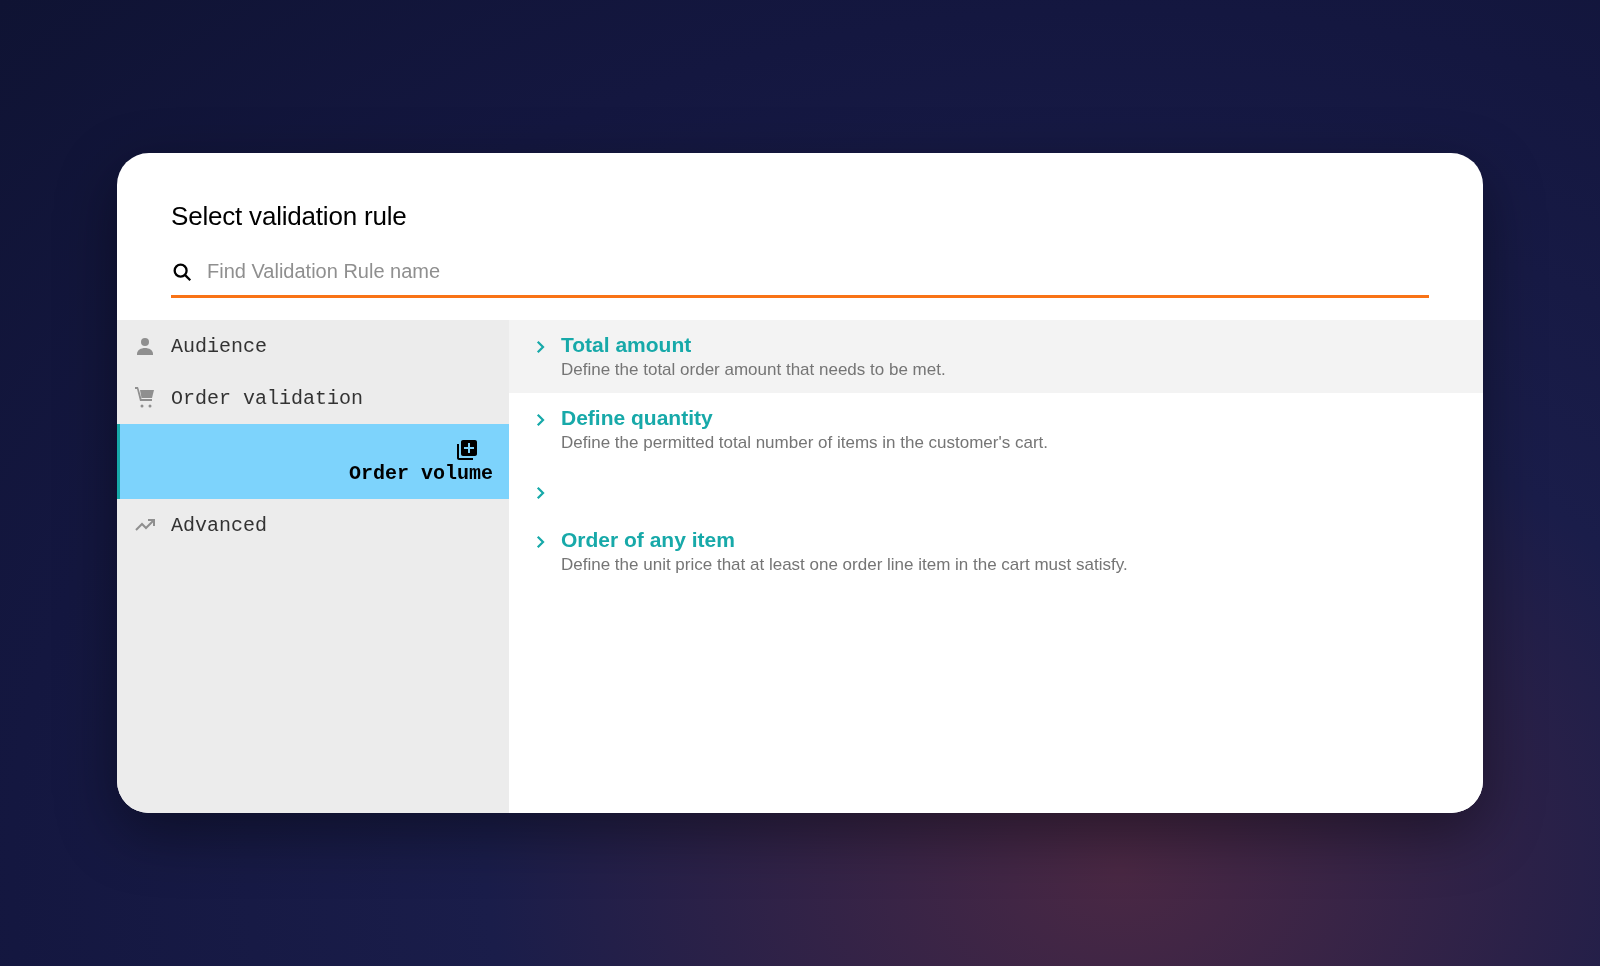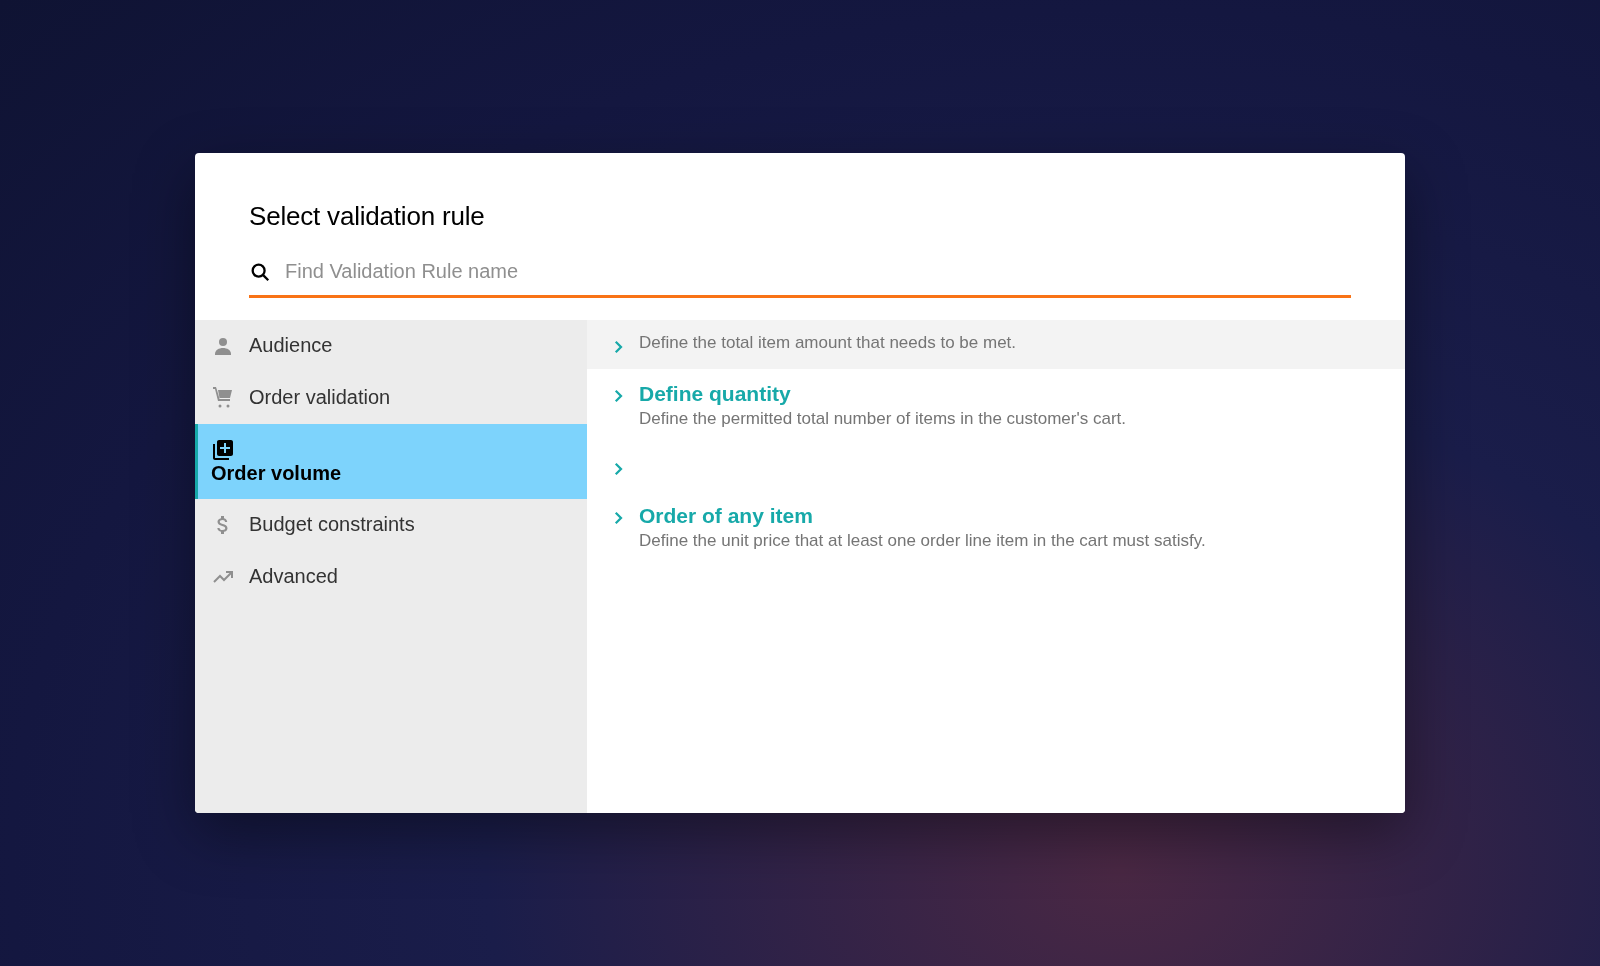--- a/index.html
+++ b/index.html
@@ -11,24 +11,24 @@
       font-family: -apple-system, BlinkMacSystemFont, "Segoe UI", Helvetica, Arial, sans-serif;
       width: 1600px;
       height: 966px;
       background: radial-gradient(ellipse at 70% 90%, #4a2844 0%, #1a1d4a 40%, #141740 70%, #0f1333 100%);
       display: flex;
       align-items: center;
       justify-content: center;
       overflow: hidden;
     }
     .modal {
-      width: 1210px;
+      width: 1366px;
       height: 660px;
       background: #ffffff;
-      border-radius: 4px;
+      border-radius: 32px;
       box-shadow: 0 20px 60px rgba(0,0,0,0.4);
       padding: 48px 54px 0 54px;
       position: relative;
       overflow: hidden;
     }
     .modal-title {
       font-size: 26px;
       font-weight: 500;
       color: #000;
       margin-bottom: 24px;
@@ -66,26 +66,27 @@
       margin-left: -54px;
       margin-right: -54px;
     }
     .sidebar {
       width: 392px;
       background: #ececec;
       min-height: 500px;
     }
     .sidebar-item {
       display: flex;
-      align-items: flex-start;
+      align-items: flex-end;
       padding: 14px 16px;
       font-size: 20px;
       color: #333;
       cursor: pointer;
       position: relative;
+      font-family: Liberation Mono, monospace;
     }
     .sidebar-item.active {
       background: #7dd3fc;
       font-weight: 700;
       color: #000;
       flex-direction: column;
     }
     .sidebar-item.active::before {
       content: "";
       position: absolute;
@@ -179,45 +180,38 @@
       <div class="sidebar-item active">
         <span class="sidebar-icon">
           <svg viewBox="0 0 24 24" fill="currentColor">
               <path d="M4 6H2v14c0 1.1.9 2 2 2h14v-2H4V6zm16-4H8c-1.1 0-2 .9-2 2v12c0 1.1.9 2 2 2h12c1.1 0 2-.9 2-2V4c0-1.1-.9-2-2-2zm-1 9h-4v4h-2v-4H9V9h4V5h2v4h4v2z"></path>
             </svg>
         </span>
         <span>Order volume</span>
       </div>
       <div class="sidebar-item">
         <span class="sidebar-icon">
-          <svg viewBox="0 0 24 24" fill="currentColor">
-              <path d="M11.8 10.9c-2.27-.59-3-1.2-3-2.15 0-1.09 1.01-1.85 2.7-1.85 1.78 0 2.44.85 2.5 2.1h2.21c-.07-1.72-1.12-3.3-3.21-3.81V3h-3v2.16c-1.94.42-3.5 1.68-3.5 3.61 0 2.31 1.91 3.46 4.7 4.13 2.5.6 3 1.48 3 2.41 0 .69-.49 1.79-2.7 1.79-2.06 0-2.87-.92-2.98-2.1H6.32c.12 2.19 1.76 3.42 3.68 3.83V21h3v-2.15c1.95-.37 3.5-1.5 3.5-3.55 0-2.84-2.43-3.81-4.7-4.4z"></path>
-            </svg>
-        </span>
-        <span>Budget constraints</span>
-      </div>
-      <div class="sidebar-item">
-        <span class="sidebar-icon">
           <svg viewBox="0 0 24 24" fill="none" stroke="currentColor" stroke-width="2">
               <polyline points="3 17 9 11 13 15 21 7"></polyline>
               <polyline points="15 7 21 7 21 13"></polyline>
             </svg>
         </span>
         <span>Advanced</span>
       </div>
     </div>
     <div class="rules">
       <div class="rule highlight">
         <span class="rule-chevron">
           <svg viewBox="0 0 24 24" fill="none" stroke="currentColor" stroke-width="3">
               <polyline points="9 5 16 12 9 19"></polyline>
             </svg>
         </span>
         <div class="rule-text">
-          <div class="rule-desc">Define the total item amount that needs to be met.</div>
+          <div class="rule-title">Total amount</div>
+          <div class="rule-desc">Define the total order amount that needs to be met.</div>
         </div>
       </div>
       <div class="rule">
         <span class="rule-chevron">
           <svg viewBox="0 0 24 24" fill="none" stroke="currentColor" stroke-width="3">
               <polyline points="9 5 16 12 9 19"></polyline>
             </svg>
         </span>
         <div class="rule-text">
           <div class="rule-title">Define quantity</div>

